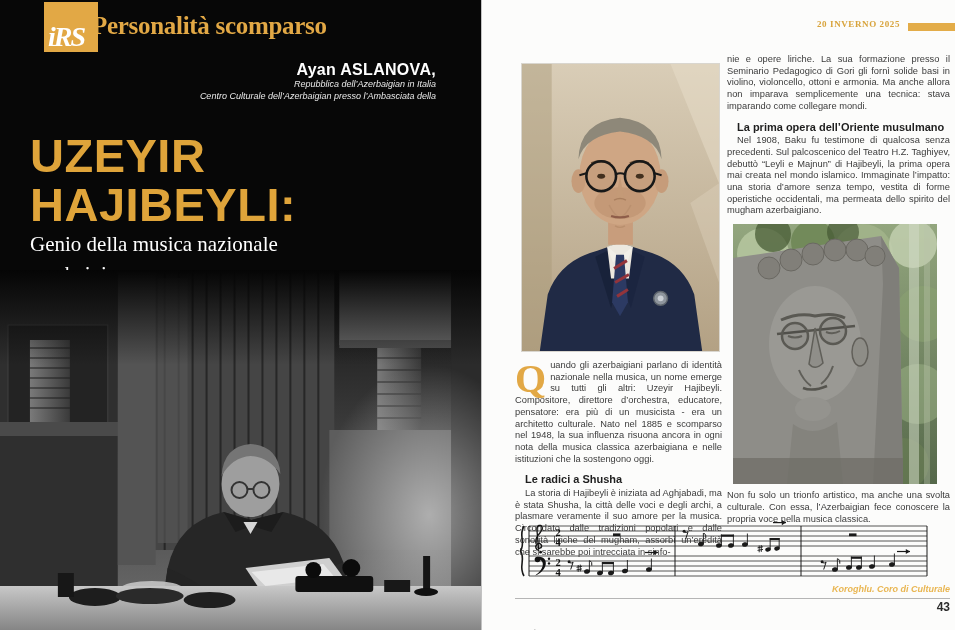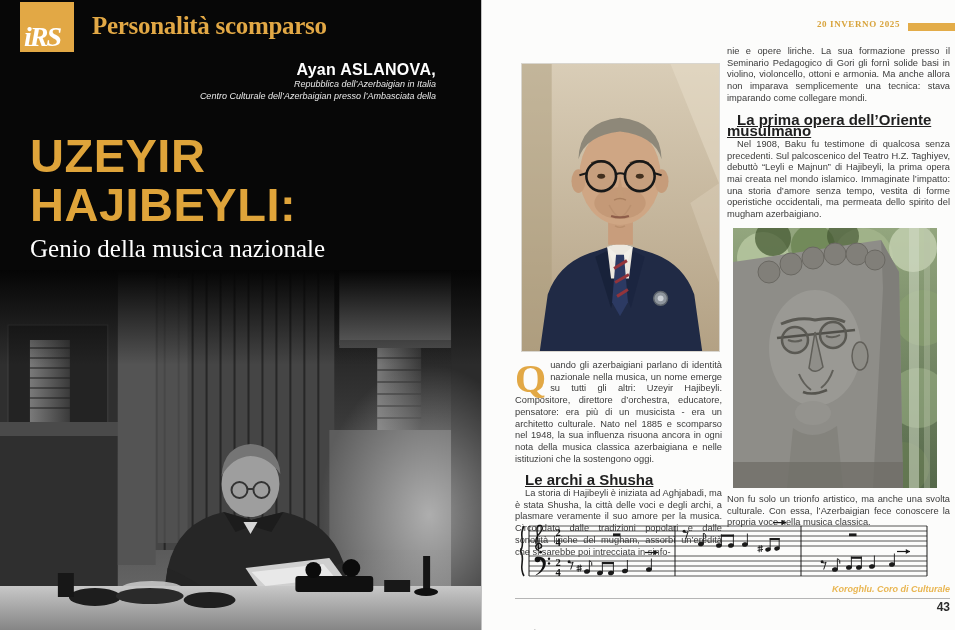--- a/index.html
+++ b/index.html
@@ -2,52 +2,52 @@
 <html lang="it"><head>
 <meta charset="utf-8">
 <style>
   * { margin:0; padding:0; box-sizing:border-box; }
   html,body { background:#ffffff; }
   body { font-family:"Liberation Sans", sans-serif; }
   .spread { position:relative; width:955px; height:630px; overflow:hidden; background:#fcfcfb; }
 
   
   .page-left { position:absolute; left:0; top:0; width:481px; height:630px; background:#070707; overflow:hidden; }
-  .logo { position:absolute; left:20px; top:2px; width:54px; height:50px; background:#e2a845;
+  .logo { position:absolute; left:44px; top:2px; width:54px; height:50px; background:#e2a845;
           display:flex; align-items:flex-end; padding:0 8px 1px 4px; }
   .logo span { font-family:"Liberation Serif", serif; font-style:italic; font-weight:700;
                font-size:28px; line-height:28px; color:#ffffff; letter-spacing:-2px; }
   .section-title { position:absolute; left:92px; top:12px; color:#e2a845;
                    font-family:"Liberation Serif", serif; font-weight:700; font-size:25px; letter-spacing:-0.3px; }
   .author-block { position:absolute; left:40px; right:45px; top:61px; text-align:right; color:#ffffff; }
   .author-name { font-size:16px; font-weight:700; letter-spacing:0.3px; }
   .affiliation { font-size:9px; font-style:italic; color:#e9e9e9; line-height:11.5px; }
   .title-block { position:absolute; left:30px; top:131px; width:440px; }
   .main-title { font-family:Liberation Sans, sans-serif; font-weight:700; color:#dfa43a;
                 font-size:47px; line-height:49px; letter-spacing:0.5px; }
   .main-title .line { display:block; }
-  .subtitle { margin-top:5px; font-family:"Liberation Serif", serif; color:#ffffff;
-              font-size:25px; line-height:30px; font-weight:400; }
+  .subtitle { font-family:"Liberation Serif", serif; color:#ffffff;
+              font-size:21px; line-height:30px; font-weight:400; }
   .subtitle .line { display:block; }
   .bw-photo { position:absolute; left:0; bottom:0; width:481px; height:360px; }
   .bw-photo svg { display:block; width:100%; height:100%; }
 
   
   .gutter { position:absolute; left:481px; top:0; width:1px; height:630px; background:#c2c2c2; }
 
   
   .page-right { position:absolute; left:482px; top:0; width:473px; height:630px; background:#fcfcfb; }
   .issue-text { position:absolute; top:19px; right:55px; font-family:"Liberation Serif", serif;
                 font-weight:700; font-size:9px; letter-spacing:0.6px; color:#d8a33b; }
   .issue-bar { position:absolute; top:23px; right:0; width:47px; height:8px; background:#e3ac48; }
 
   .col { position:absolute; color:#3b3b3b; font-size:9.3px; line-height:11.7px; text-align:justify; hyphens:auto; }
   .col1 { left:33px; top:63px; width:207px; }
-  .col2 { left:245px; top:46px; width:223px; }
-  .col h3 { font-size:15px; font-weight:700; color:#1f1f1f; text-indent:10px; margin:9px 0 2px 0; text-align:left;text-decoration:underline; }
+  .col2 { left:245px; top:54px; width:223px; }
+  .col h3 { font-size:11px; font-weight:700; color:#1f1f1f; text-indent:10px; margin:9px 0 2px 0; text-align:left; }
   .col p { margin:0; }
   .col p.indent { text-indent:10px; }
 
   .portrait { width:199px; height:289px; margin-left:6px; border:1px solid #d9d6cf; }
   .portrait svg { display:block; width:100%; height:100%; }
   .dropcap-para { margin-top:8px !important; }
   .dropcap { float:left; font-family:"Liberation Serif", serif; font-weight:700;
              font-size:40px; line-height:33px; color:#e2a845; padding:2px 4px 0 0; }
 
   .sculpture { width:204px; height:260px; margin:7px 0 6px 6px; }
@@ -209,21 +209,21 @@
           <path d="M90 153 Q99 156 108 153" stroke="#8e5d49" stroke-width="2.2" fill="none"></path>
           <path d="M94 163 Q99 166 104 163" stroke="#b98f6e" stroke-width="1.3" fill="none"></path>
           <circle cx="140" cy="236" r="7" fill="#8f969e" stroke="#5d646c" stroke-width="1.5"></circle>
           <circle cx="140" cy="236" r="3" fill="#c9ced4"></circle>
         </svg>
       </div>
 
       <p class="dropcap-para">
         <span class="dropcap">Q</span><span>uando gli azerbaigiani parlano di identità nazionale nella musica, un nome emerge su tutti gli altri: Uzeyir Hajibeyli. Compositore, direttore d’orchestra, educatore, pensatore: era più di un musicista - era un architetto culturale. Nato nel 1885 e scomparso nel 1948, la sua influenza risuona ancora in ogni nota della musica classica azerbaigiana e nelle istituzioni che la sostengono oggi.</span>
       </p>
-      <h3>Le archi a Shusha</h3>
+      <h3>Le radici a Shusha</h3>
       <p class="indent">La storia di Hajibeyli è iniziata ad Aghjabadi, ma è stata Shusha, la città delle voci e degli archi, a plasmare veramente il suo amore per la musica. Circondato dalle tradizioni popolari e dalle sonorità liriche del mugham, assorbì un’eredità che si sarebbe poi intrecciata in sinfo-</p>
     </div>
 
     <div class="col col2">
       <p>nie e opere liriche. La sua formazione presso il Seminario Pedagogico di Gori gli fornì solide basi in violino, violoncello, ottoni e armonia. Ma anche allora non imparava semplicemente una tecnica: stava imparando come collegare mondi.</p>
       <h3>La prima opera dell’Oriente musulmano</h3>
       <p class="indent">Nel 1908, Baku fu testimone di qualcosa senza precedenti. Sul palcoscenico del Teatro H.Z. Taghiyev, debuttò “Leyli e Majnun” di Hajibeyli, la prima opera mai creata nel mondo islamico. Immaginate l’impatto: una storia d’amore senza tempo, vestita di forme operistiche occidentali, ma permeata dello spirito del mugham azerbaigiano.</p>
 
       <div class="sculpture">
         <svg viewBox="0 0 204 260" preserveAspectRatio="none">

